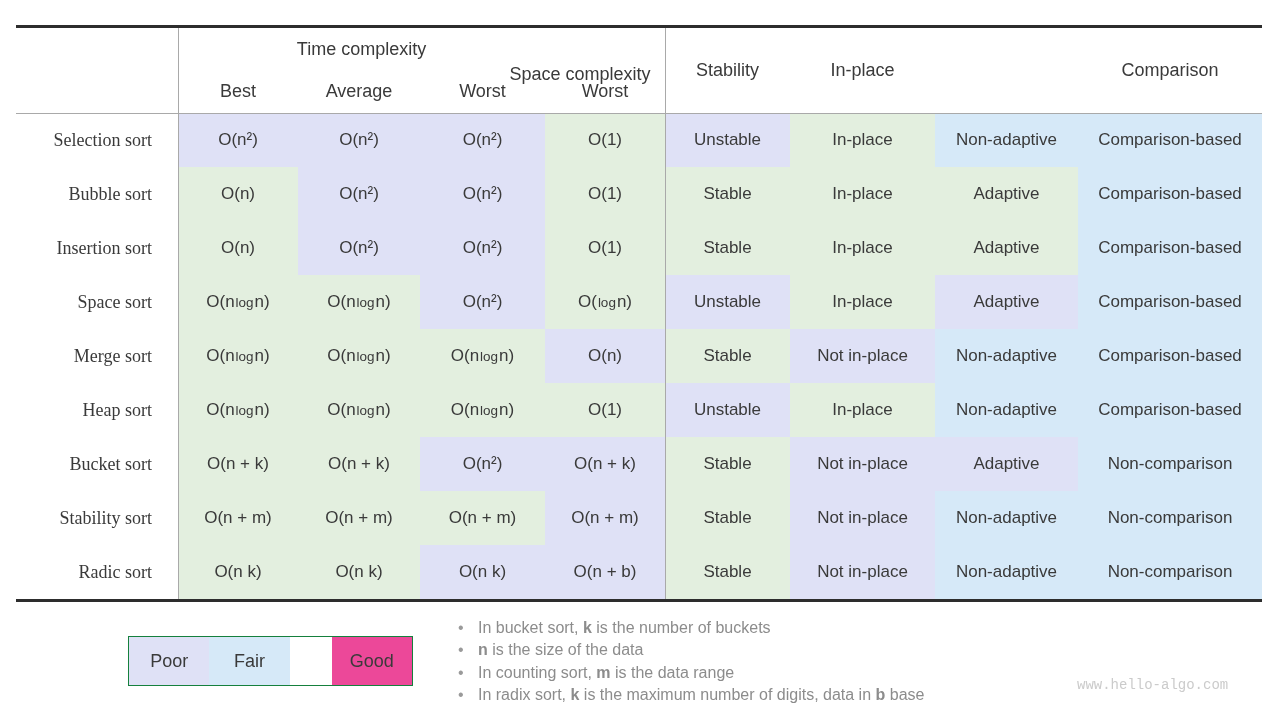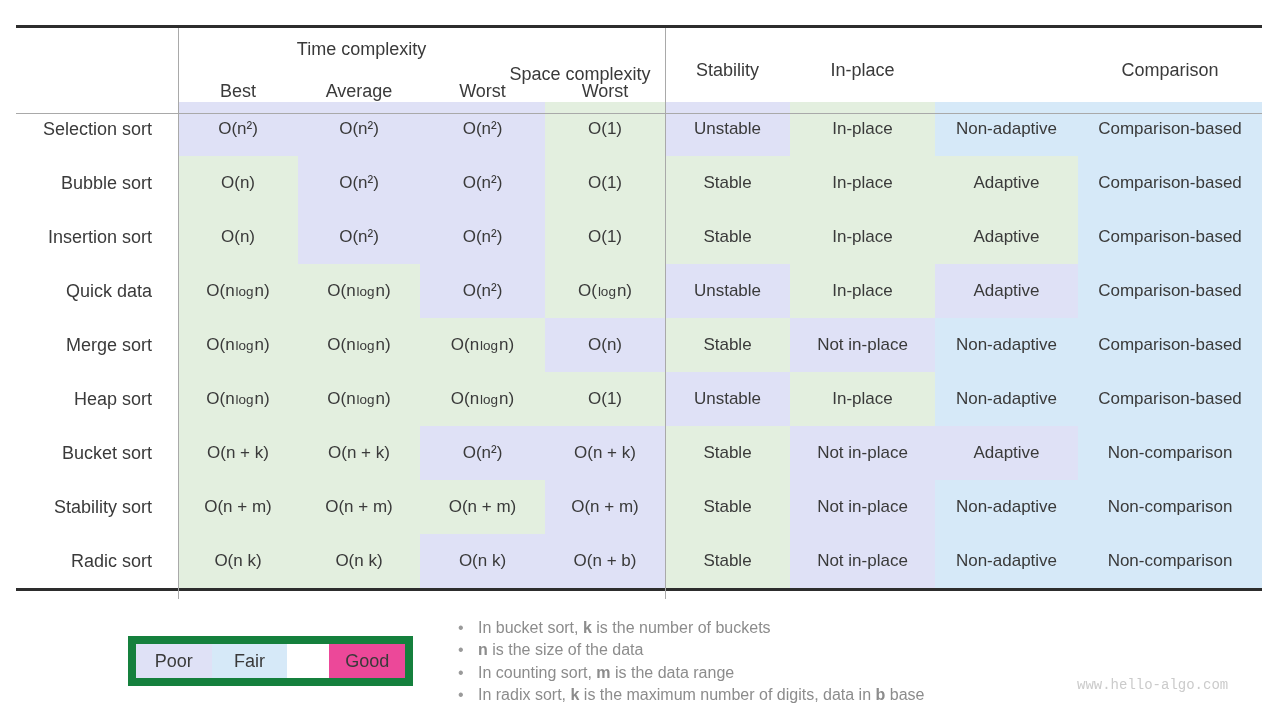--- a/index.html
+++ b/index.html
@@ -5,48 +5,48 @@
   * { margin:0; padding:0; box-sizing:border-box; }
   html,body { width:1280px; height:720px; background:#ffffff; overflow:hidden; }
   body { font-family:"Liberation Sans","DejaVu Sans",sans-serif; color:#3a3a3a; }
   .page { position:relative; width:1280px; height:720px; background:#fff; }
 
   
   .tbl { position:absolute; left:16px; top:25px; width:1246px;
          border-top:3px solid #2d2d2d; border-bottom:3px solid #2d2d2d; }
   .grid-row { display:grid; grid-template-columns:162px 120px 122px 125px 120px 125px 145px 143px 184px; }
   .thead { display:grid; grid-template-columns:162px 120px 122px 125px 120px 125px 145px 143px 184px;
-           grid-template-rows:42px 43px; height:74px; position:relative; }
+           grid-template-rows:42px 43px; height:85px; position:relative; }
   .hcell { display:flex; align-items:center; justify-content:center; font-size:18px; white-space:nowrap; }
   .hgroup-time  { grid-column:2/5; grid-row:1; }
   .hgroup-space { grid-column:5/6; grid-row:1; transform:translateX(-25px);margin-top:46px; }
   .hsub0 { grid-column:2; grid-row:2; }
   .hsub1 { grid-column:3; grid-row:2; }
   .hsub2 { grid-column:4; grid-row:2; }
   .hsub3 { grid-column:5; grid-row:2; }
   .hattr0 { grid-column:6; grid-row:1/3; }
   .hattr1 { grid-column:7; grid-row:1/3; }
   .hattr2 { grid-column:8; grid-row:1/3; }
   .hattr3 { grid-column:9; grid-row:1/3; }
 
   .tbody { position:relative; }
   .trow { height:54px; }
   .cell { display:flex; align-items:center; justify-content:center; font-size:17px; white-space:nowrap; }
-  .rlabel { justify-content:flex-end; padding-right:26px; font-size:18px; background:#ffffff; }
+  .rlabel { justify-content:flex-end; padding-right:26px; font-size:18px; background:#ffffff;font-family:Liberation Serif, serif; }
   .cdata  { }
   .cdata .logtxt { font-size:13.5px; padding:0 1px; }
 
   .hline { position:absolute; left:0; top:85px; width:1246px; height:1px; background:#a9a9a9; z-index:3; }
   .vline { position:absolute; top:0; width:1px; height:571px; background:#a9a9a9; z-index:3; }
   .vline-1 { left:162px; }
   .vline-2 { left:649px; }
 
   
   .legend { position:absolute; left:128px; top:636px; width:285px; height:50px;
-            border:8px solid #15803d; display:flex; }
+            border:1px solid #15803d; display:flex; }
   .lgseg { flex:1 1 0; display:flex; align-items:center; justify-content:center; font-size:18px; }
 
   
   .notes { position:absolute; left:457px; top:617px; list-style:none;
            font-size:16px; line-height:22.4px; color:#8c8c8c; }
   .notes li { position:relative; padding-left:21px; }
   .notes li::before { content:"\2022"; position:absolute; left:1px; top:0; color:#9a9a9a; }
   .notes .b { font-weight:700; }
 
   
@@ -98,21 +98,21 @@
           <div class="cell cdata" style="background: rgb(227, 239, 223);">O(n)</div>
           <div class="cell cdata" style="background: rgb(223, 225, 246);">O(n²)</div>
           <div class="cell cdata" style="background: rgb(223, 225, 246);">O(n²)</div>
           <div class="cell cdata" style="background: rgb(227, 239, 223);">O(1)</div>
           <div class="cell cdata" style="background: rgb(227, 239, 223);">Stable</div>
           <div class="cell cdata" style="background: rgb(227, 239, 223);">In-place</div>
           <div class="cell cdata" style="background: rgb(227, 239, 223);">Adaptive</div>
           <div class="cell cdata" style="background: rgb(214, 233, 248);">Comparison-based</div>
         </div>
         <div class="trow grid-row">
-          <div class="cell rlabel">Quick data</div>
+          <div class="cell rlabel">Space sort</div>
           <div class="cell cdata" style="background: rgb(227, 239, 223);">
             <span>O(n </span>
             <span class="logtxt">log</span>
             <span> n)</span>
           </div>
           <div class="cell cdata" style="background: rgb(227, 239, 223);">
             <span>O(n </span>
             <span class="logtxt">log</span>
             <span> n)</span>
           </div>

